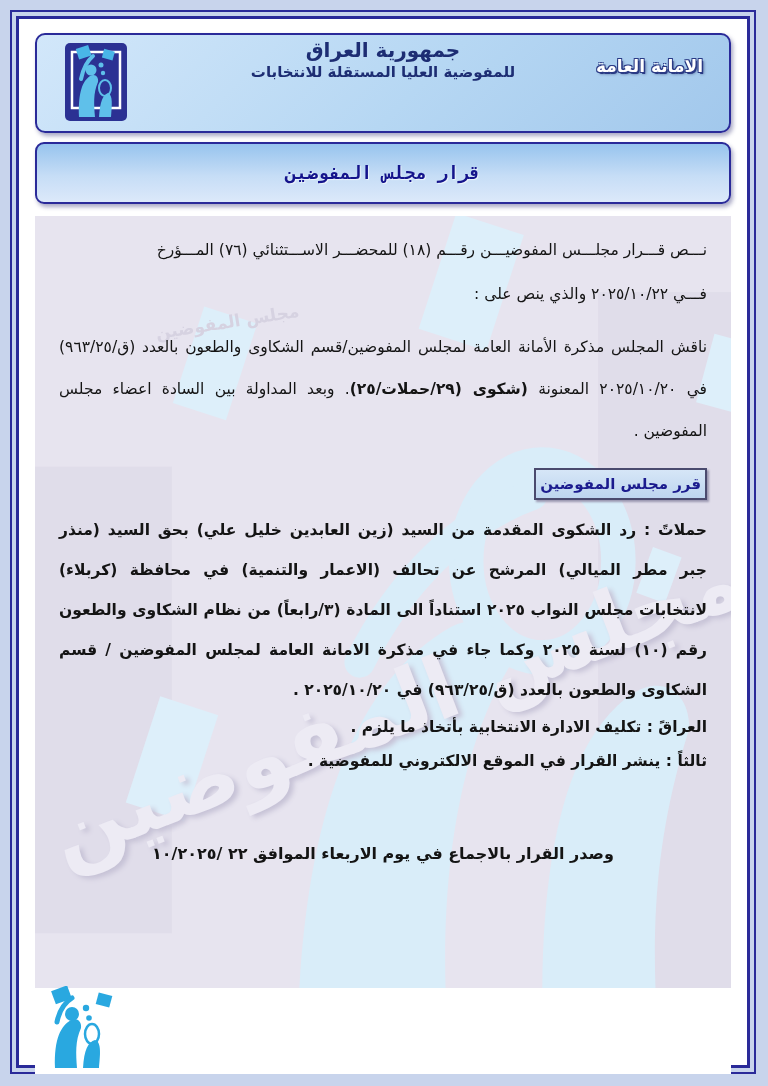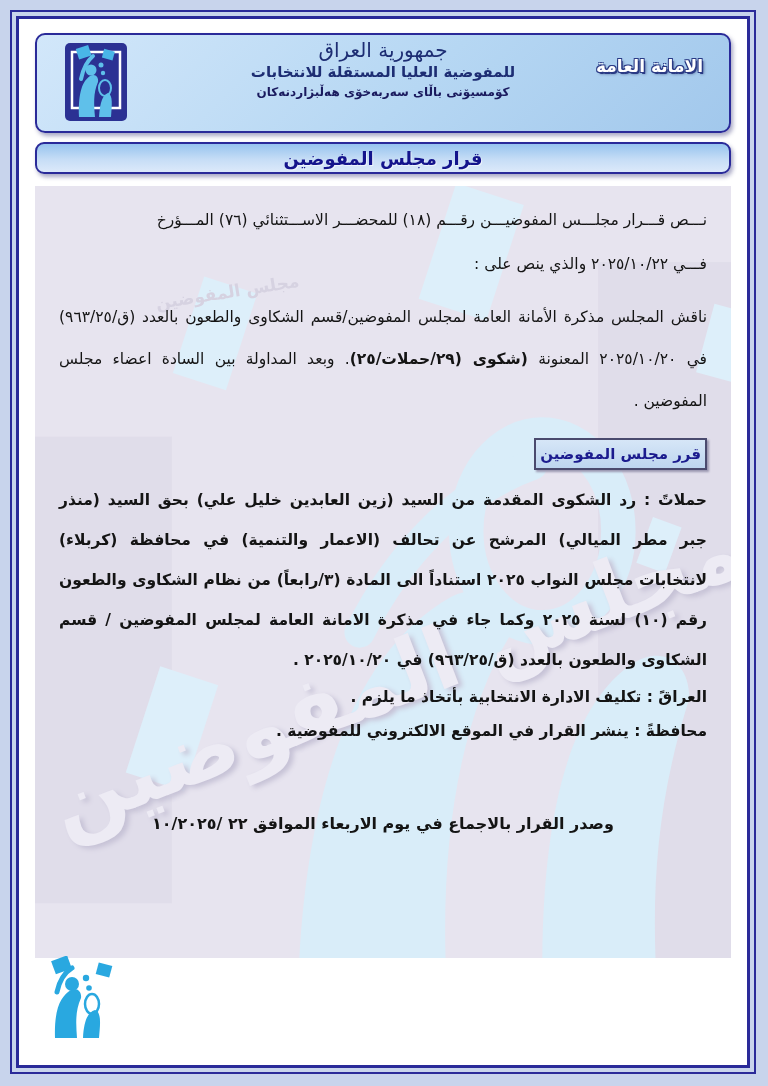--- a/index.html
+++ b/index.html
@@ -7,32 +7,32 @@
   .page{position:relative;width:768px;height:1086px;background:#c8d4ec;overflow:hidden;}
   .doc{position:absolute;left:16px;top:16px;width:734px;height:1052px;background:#ffffff;
        border:3px solid #2a2a99;outline:2px solid #2a2a99;outline-offset:4px;box-sizing:border-box;
        padding:14px 16px 0 16px;}
   
   .header-box{position:relative;height:96px;border:2px solid #2a2a99;border-radius:10px;
        background:linear-gradient(135deg,#d2e7fa 0%,#b6d7f3 55%,#a2c8ec 100%);
        box-shadow:2px 3px 4px rgba(40,40,110,.4);}
   .logo-wrap{position:absolute;left:28px;top:8px;}
   .hdr-center{position:absolute;left:50%;top:3px;transform:translateX(-50%);text-align:center;width:340px;}
-  .cal1{font-size:20px;font-weight:normal;color:#1d2d73;line-height:24px;}
+  .cal1{font-size:20px;font-weight:bold;color:#1d2d73;line-height:24px;}
   .cal2{font-size:15px;font-weight:bold;color:#1d2d73;line-height:20px;}
   .kur{font-size:12px;font-weight:bold;color:#1a1a5e;line-height:20px;}
   .eng{font-family:"Liberation Sans",sans-serif;direction:ltr;font-size:12px;font-weight:bold;color:#10104a;line-height:16px;}
   .secretariat{position:absolute;right:26px;top:12px;text-align:center;font-size:17px;font-weight:bold;
        color:#ffffff;line-height:38px;
        text-shadow:1.5px 1.5px 0 #2a3a85,-1px -1px 0 #2a3a85,1px -1px 0 #2a3a85,-1px 1px 0 #2a3a85,2px 2px 3px rgba(20,30,90,.55);}
   
-  .banner{margin-top:9px;height:32px;border:2px solid #2a2a99;border-radius:9px;box-sizing:border-box;
+  .banner{margin-top:9px;height:62px;border:2px solid #2a2a99;border-radius:9px;box-sizing:border-box;
        background:linear-gradient(180deg,#97c4ee 0%,#c6ddf6 55%,#dce9fa 100%);
        display:flex;align-items:center;justify-content:center;
-       box-shadow:2px 3px 4px rgba(40,40,110,.4);}
+       box-shadow:2px 3px 4px rgba(40,40,110,.4);font-family:Liberation Mono, monospace;}
   .banner-title{font-size:18px;font-weight:bold;color:#14148c;text-shadow:1px 1px 1px rgba(255,255,255,.7);}
   
   .content{position:relative;margin-top:12px;height:772px;background:#e7e4ef;overflow:hidden;
        padding:0 24px;box-sizing:border-box;}
   .wm{position:absolute;inset:0;z-index:0;}
   .wm-text{position:absolute;right:-30px;top:440px;z-index:0;transform:rotate(-21deg);
        font-size:86px;font-weight:bold;color:#edebf4;letter-spacing:5px;white-space:nowrap;
        text-shadow:3px 4px 5px #c6c2d6;}
   .wm-text-small{position:absolute;left:120px;top:96px;z-index:0;transform:rotate(-9deg);
        font-size:17px;font-weight:bold;color:#d6d2e1;white-space:nowrap;}
@@ -70,21 +70,20 @@
           <circle cx="36" cy="22" r="2.5" fill="#5fc0ea"></circle>
           <circle cx="38" cy="30" r="2.2" fill="#5fc0ea"></circle>
           <path d="M14 74 C13 48 18 38 25 33 C30 30 34 34 33 39 C28 50 29 62 30 74 Z" fill="#5fc0ea"></path>
           <ellipse cx="40" cy="45" rx="6" ry="8" fill="none" stroke="#5fc0ea" stroke-width="2"></ellipse>
           <path d="M34 74 C35 58 38 52 43 50 C48 52 47 62 46 74 Z" fill="#5fc0ea"></path>
         </svg>
       </div>
       <div class="hdr-center">
         <div class="cal1">جمهورية العراق</div>
         <div class="cal2">للمفوضية العليا المستقلة للانتخابات</div>
-        <div class="kur">كۆمسيۆنى باڵاى سەربەخۆى هەڵبژاردنەكان</div>
       </div>
       <div class="secretariat">
         <div>الامانة العامة</div>
       </div>
     </div>
 
     <div class="banner">
       <span class="banner-title">قرار مجلس المفوضين</span>
     </div>
 
@@ -126,21 +125,21 @@
           <span>حملاتً :</span>
           <span>رد الشكوى المقدمة من السيد (زين العابدين خليل علي) بحق السيد (منذر جبر مطر الميالي) المرشح عن تحالف (الاعمار والتنمية) في محافظة (كربلاء) لانتخابات مجلس النواب ٢٠٢٥ استناداً الى المادة (٣/رابعاً) من نظام الشكاوى والطعون رقم (١٠) لسنة ٢٠٢٥ وكما جاء في مذكرة الامانة العامة لمجلس المفوضين / قسم الشكاوى والطعون بالعدد (ق/٩٦٣/٢٥) في ٢٠٢٥/١٠/٢٠ .</span>
         </p>
 
         <p class="item-line">
           <span>العراقً :</span>
           <span>تكليف الادارة الانتخابية بأتخاذ ما يلزم .</span>
         </p>
 
         <p class="item-line">
-          <span>محافظةً :</span>
+          <span>ثالثاً :</span>
           <span>ينشر القرار في الموقع الالكتروني للمفوضية .</span>
         </p>
 
         <p class="closing">وصدر القرار بالاجماع في يوم الاربعاء الموافق ٢٢ /١٠/٢٠٢٥</p>
       </div>
     </div>
 
     <div class="bottom-strip">
       <div class="bottom-logo">
         <svg width="74" height="82" viewBox="0 0 74 82">

